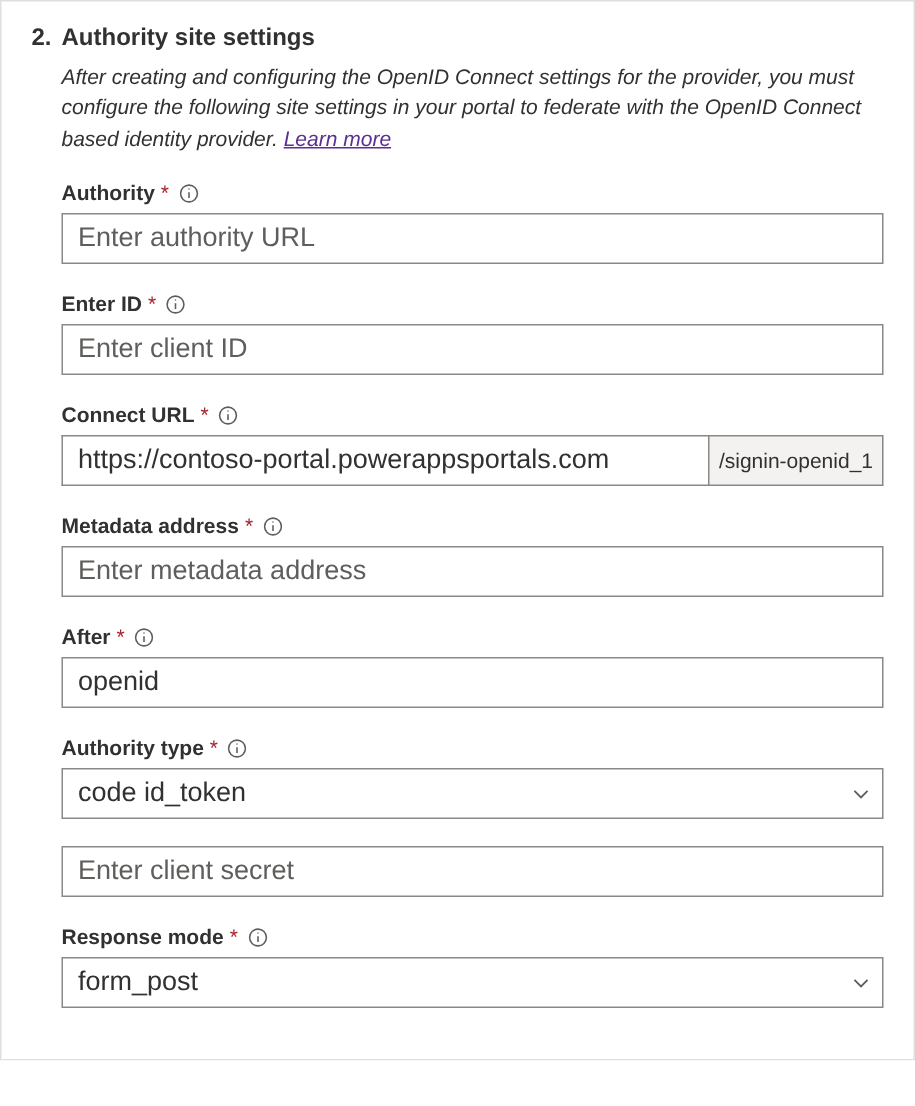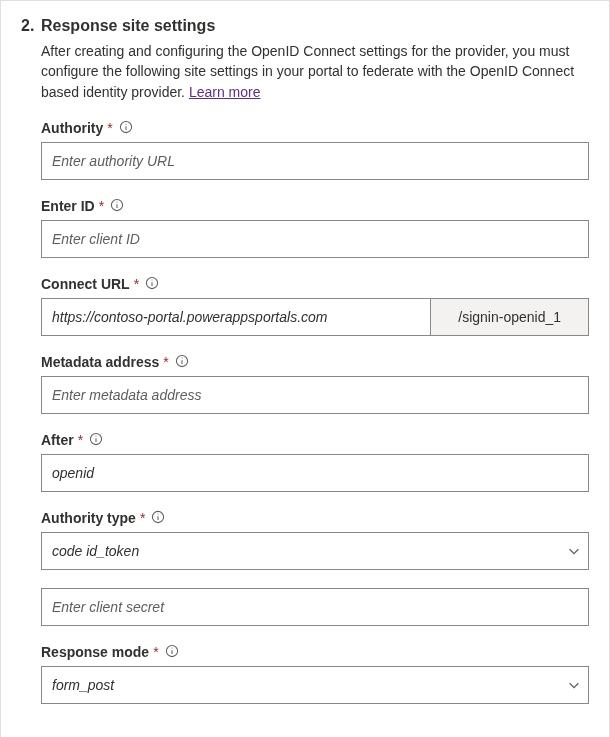--- a/index.html
+++ b/index.html
@@ -20,58 +20,58 @@
     font-size: 16px; font-weight: 600; color:#323130;
     min-width: 20px;
   }
   .step-body { flex:1; }
   .step-title {
     font-size: 16px; font-weight: 600; margin: 0 0 6px 0;
   }
   .step-desc {
     font-size: 14px; color:#323130; line-height:1.45;
     margin: 0 0 18px 0;
+    font-style: italic;
   }
   .learn-more {
     color:#5c2e91; text-decoration: underline;
   }
   .field { margin-bottom: 18px; }
   .field-label-row {
-    display:flex; align-items:flex-start; gap:6px;
+    display:flex; align-items:flex-end; gap:6px;
     font-size:14px; font-weight:600; color:#323130;
     margin-bottom:6px;
   }
   .req { color:#a4262c; font-weight:400; margin-left:-2px;}
   .info-icon {
     width:14px; height:14px; display:inline-flex;
     align-items:center; justify-content:center;
     color:#605e5c;
   }
   .info-icon svg { width:14px; height:14px; display:block; }
   .text-input, .combo-input {
     width:100%;
     height:34px;
     border:1px solid #8a8886;
-    font-size:14px;
+    font-size:18px;
     font-family:inherit;
-    padding: 18px 10px;
+    padding: 4px 10px;
     color:#323130;
     background:#fff;
     outline:none;
-    font-style:italic;
   }
   .text-input::placeholder { color:#605e5c; }
   .input-row { display:flex;justify-content:center; }
   .input-row .text-input {
     flex:1;
     border-right:none;
   }
   .suffix {
     display:flex; align-items:center;
-    padding:0 27px;
+    padding:0 6px;
     background:#f3f2f1;
     border:1px solid #8a8886;
     color:#323130;
     font-size:14px;
     white-space:nowrap;
   }
   .combo {
     position:relative;
   }
   .combo-input {
@@ -87,21 +87,21 @@
   }
   .chevron svg { width:14px; height:14px; display:block; }
 </style>
 </head>
 <body>
 
 <div class="panel">
   <div class="step-row">
     <div class="step-num">2.</div>
     <div class="step-body">
-      <h2 class="step-title">Response site settings</h2>
+      <h2 class="step-title">Authority site settings</h2>
       <p class="step-desc">
         <span>After creating and configuring the OpenID Connect settings for the provider, you must configure the following site settings in your portal to federate with the OpenID Connect based identity provider. </span><a href="#" class="learn-more">Learn more</a>
       </p>
 
       <div class="field">
         <div class="field-label-row">
           <span>Authority</span>
           <span class="req">*</span>
           <span class="info-icon">
             <svg viewBox="0 0 16 16" fill="none" stroke="currentColor" stroke-width="1.2">

